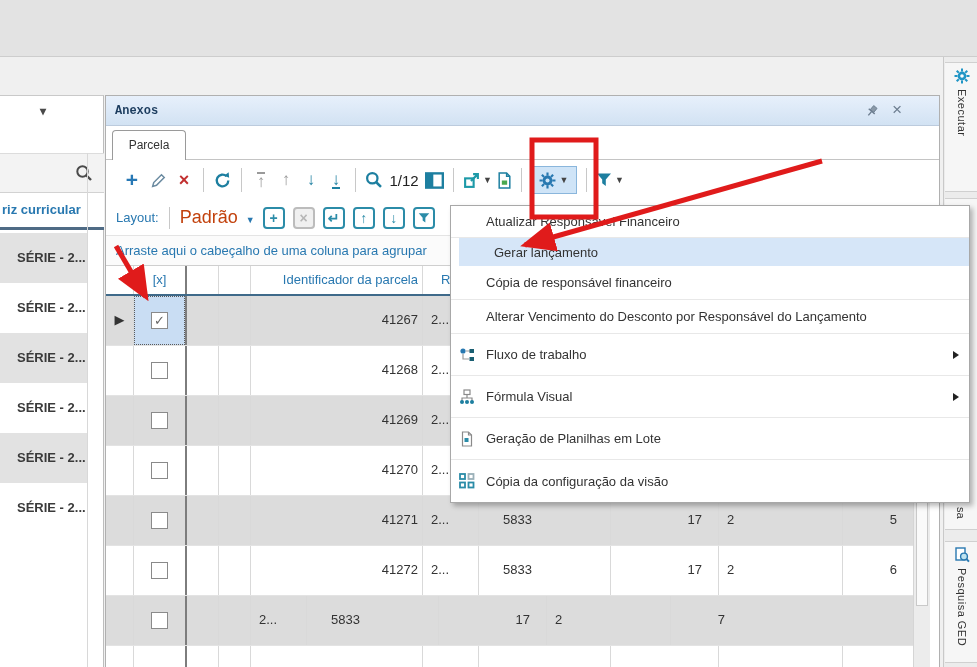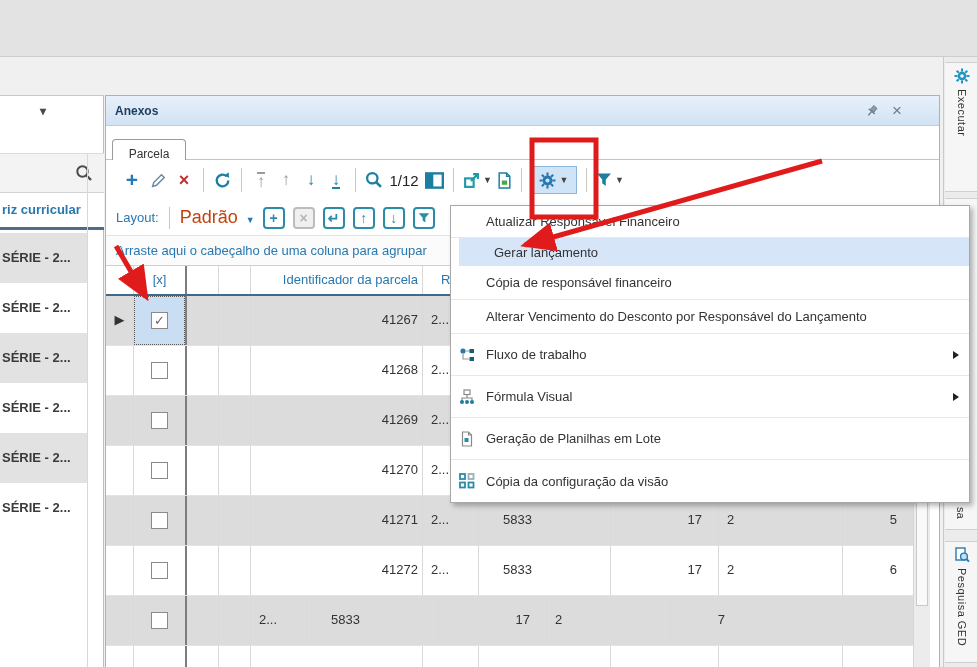--- a/index.html
+++ b/index.html
@@ -17,43 +17,43 @@
   .lp-caret { position:absolute; left:36px; top:8px; width:14px; height:14px;
               color:#4a4a4a; font-size:12px; line-height:14px; text-align:center; }
   .lp-caret::before { content:"▾"; }
   .lp-search { position:absolute; left:0; top:57px; width:104px; height:40px;
                background:#f3f3f3; border-top:1px solid #dcdcdc; border-bottom:1px solid #d2d2d2; }
   .lp-search svg { position:absolute; right:11px; top:10px; }
   .lp-header { position:absolute; left:0; top:97px; width:104px; height:37px;
                background:#fff; color:#2878b0; font-size:13px; line-height:34px;
                padding-left:2px; border-bottom:3px solid #4f6b85; white-space:nowrap; overflow:hidden; }
   .lp-rows { position:absolute; left:0; top:137px; width:88px; }
-  .lp-row { height:50px; line-height:50px; padding-left:2px; font-size:13px; color:#3a3a3a;
+  .lp-row { height:50px; line-height:50px; padding-left:17px; font-size:13px; color:#3a3a3a;
             white-space:nowrap; overflow:hidden; }
   .lp-row.alt { background:#e2e2e2; }
   .lp-scrollline { position:absolute; left:87px; top:57px; width:1px; height:515px; background:#d8d8d8; }
   .left-panel { border-right:1px solid #bdbdbd;font-weight:bold; }
 
   
   .anexos-panel { position:absolute; left:105px; top:95px; width:835px; height:572px;
                   background:#fff; border:1px solid #b0b0b0; border-bottom:none; overflow:hidden; }
   .titlebar { position:absolute; left:0; top:0; width:100%; height:30px;
-              background:linear-gradient(#e7f0fb,#d2e2f3); border-bottom:1px solid #bccbdd; }
+              background:linear-gradient(#e7f0fb,#d2e2f3); border-bottom:1px solid #bccbdd;font-family:Liberation Mono, monospace; }
   .titlebar .title { position:absolute; left:9px; top:0; line-height:30px; font-size:12px;
                      font-weight:bold; color:#1c3c5e; }
   .pin-btn { position:absolute; right:60px; top:8px; width:14px; height:14px; }
   .close-btn { position:absolute; right:34px; top:4px; width:16px; height:22px; color:#6d7e90;
                font-size:17px; line-height:22px; text-align:center; }
   .close-btn::before { content:"×"; }
 
   .tabstrip { position:absolute; left:0; top:30px; width:100%; height:34px; background:#fff;
               border-bottom:1px solid #c4c4c4; }
   .tab-active { position:absolute; left:6px; top:4px; width:74px; height:31px; background:#fff;
                 border:1px solid #9a9a9a; border-bottom:none; border-radius:4px 4px 0 0;
-                font-size:12px; color:#333; text-align:center; line-height:29px;margin-top:9px; }
+                font-size:12px; color:#333; text-align:center; line-height:29px; }
 
   .toolbar { position:absolute; left:0; top:64px; width:100%; height:40px; background:#fff;
              display:flex; align-items:center; padding-left:16px; gap:5px; }
   .tbi { display:inline-flex; align-items:center; justify-content:center; height:26px; }
   .tb-sep { width:9px; height:24px; position:relative; }
   .tb-sep::before { content:""; position:absolute; left:4px; top:0; width:1px; height:24px; background:#c8c8c8; }
   .tb-plus { width:20px; font-size:21px; font-weight:bold; color:#2778b5; }
   .tb-plus::before { content:"+"; }
   .tb-del { width:20px; font-size:18px; font-weight:bold; color:#c23030; }
   .tb-del::before { content:"×"; }

